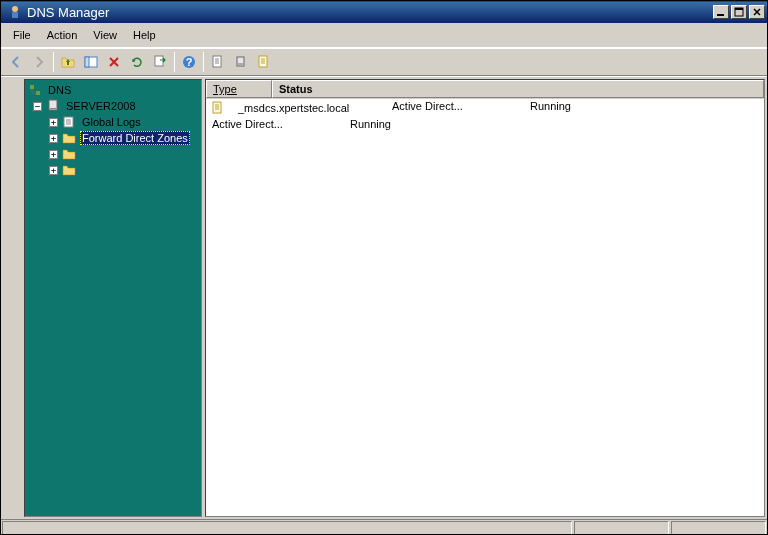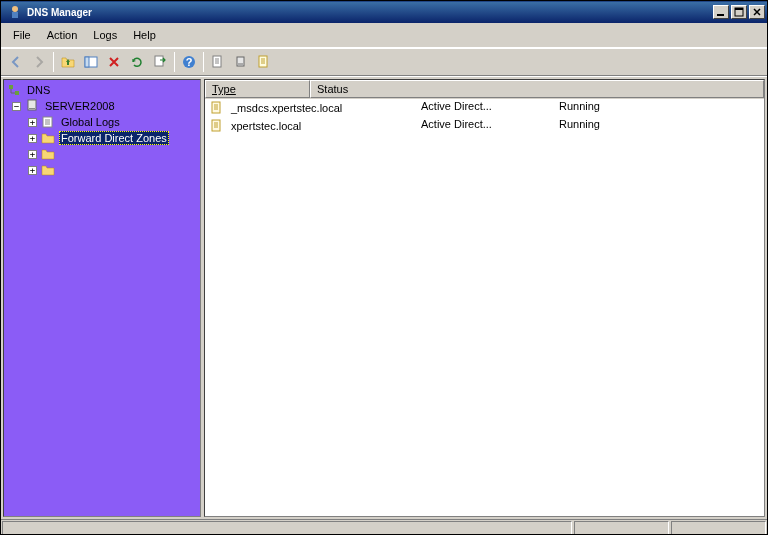--- a/index.html
+++ b/index.html
@@ -1,48 +1,48 @@
 <!DOCTYPE html>
 <html><head>
 <meta charset="utf-8">
 <style>
 * { box-sizing: border-box; margin: 0; padding: 0; font-family: Tahoma, sans-serif; font-size: 11px; }
 body { background: #d4d0c8; width: 768px; height: 535px; overflow: hidden; border: 1px solid #000; }
 
 .titlebar { background: linear-gradient(to bottom, #0a246a, #3a6ea5 5%, #0a246a); height: 22px; display: flex; align-items: center; padding: 0 2px; color: #fff; }
 .titlebar-icon { width: 16px; height: 16px; margin: 0 4px; display: flex; align-items: center; justify-content: center; }
-.titlebar-text { font-weight: bold; flex: 1; font-size: 10px; }
+.titlebar-text { font-weight: normal; flex: 1; font-size: 13px; }
 .win-controls { display: flex; gap: 2px; }
 .win-btn { width: 16px; height: 14px; background: #d4d0c8; border: 1px solid #fff; border-right-color: #404040; border-bottom-color: #404040; display: flex; align-items: center; justify-content: center; cursor: pointer; }
 .win-btn svg { width: 10px; height: 10px; }
 
 .menubar { background: #d4d0c8; height: 20px; display: flex; align-items: center; padding: 12px 4px; border-bottom: 1px solid #fff; }
 .menu-item { padding: 2px 8px; cursor: pointer; }
 
 .toolbar { background: #d4d0c8; height: 28px; display: flex; align-items: center; padding: 2px 4px; border-top: 1px solid #fff; border-bottom: 1px solid #808080; gap: 1px; }
 .tb-btn { width: 22px; height: 22px; display: flex; align-items: center; justify-content: center; border: 1px solid transparent; cursor: pointer; }
 .tb-sep { width: 1px; height: 20px; background: #808080; border-right: 1px solid #fff; margin: 0 2px; }
 .tb-btn.disabled { opacity: 0.5; cursor: default; }
 
 .main { display: flex; height: 443px; border-top: 1px solid #fff; padding: 2px; gap: 3px; }
-.tree-pane { width: 198px; background: #8b5cf6; border: 1px solid #808080; border-top-color: #404040; border-left-color: #404040; overflow: auto; padding: 2px; }
+.tree-pane { width: 178px; background: #0f766e; border: 1px solid #808080; border-top-color: #404040; border-left-color: #404040; overflow: auto; padding: 2px; margin-left: 21px; }
 .list-pane { flex: 1; background: #fff; border: 1px solid #808080; border-top-color: #404040; border-left-color: #404040; overflow: auto; }
 
 .tree-row { display: flex; align-items: center; height: 16px; white-space: nowrap; cursor: pointer; }
 .tree-exp { width: 9px; height: 9px; border: 1px solid #808080; display: flex; align-items: center; justify-content: center; margin-right: 3px; font-size: 9px; line-height: 1; background: #fff; cursor: pointer; font-family: monospace; }
 .tree-icon { width: 16px; height: 16px; margin-right: 3px; display: flex; align-items: center; justify-content: center; }
 .tree-label { padding: 1px 2px; }
 .tree-label.selected { background: #0a246a; color: #fff; border: 1px dotted #ffff00; padding: 0 1px; }
 
 .list-header { display: flex; border-bottom: 1px solid #d4d0c8; }
 .list-hcell { background: #d4d0c8; border: 1px solid #fff; border-right-color: #808080; border-bottom-color: #808080; padding: 2px 6px; text-align: left; cursor: pointer; }
-.hc-name { width: 180px; } .hc-type { width: 105px; text-decoration: underline; } .hc-status { flex: 1; }
+.hc-name { width: 180px; } .hc-type { width: 66px; text-decoration: underline; } .hc-status { flex: 1; font-weight: bold; }
 .list-row { display: flex; padding: 1px 0; cursor: pointer; }
-.lc-name { width: 180px; display: flex; align-items: center; padding-left: 4px; gap: 3px; }
-.lc-type { width: 90px; padding-left: 6px; margin-left: 30px; } .lc-status { flex: 1; padding-left: 6px; margin-left: 48px; }
+.lc-name { width: 180px; display: flex; align-items: center; padding-left: 4px; gap: 9px; }
+.lc-type { width: 90px; padding-left: 6px; } .lc-status { flex: 1; padding-left: 6px; margin-left: 48px; }
 
 .statusbar { height: 20px; background: #d4d0c8; border-top: 1px solid #808080; display: flex; padding: 1px; gap: 2px; }
 .status-pane { border: 1px solid #808080; border-right-color: #fff; border-bottom-color: #fff; height: 17px; }
 .sp1 { flex: 1; } .sp2 { width: 95px; } .sp3 { width: 95px; }
 
 .folder-icon { fill: #f8d775; stroke: #b8860b; stroke-width: 0.5; }
 .server-box { fill: #e6e6e6; stroke: #666; }
 .dns-node { fill: #6a9e3e; }
 .zone-icon { fill: #fff9e0; stroke: #c0a030; }
 </style>
@@ -73,21 +73,21 @@
         <svg viewBox="0 0 10 10">
           <path d="M2 2 L8 8 M8 2 L2 8" stroke="#000" stroke-width="1.5"></path>
         </svg>
       </div>
   </div>
 </div>
 
 <div class="menubar">
   <div class="menu-item">File</div>
   <div class="menu-item">Action</div>
-  <div class="menu-item">Logs</div>
+  <div class="menu-item">View</div>
   <div class="menu-item">Help</div>
 </div>
 
 <div class="toolbar">
   <div class="tb-btn disabled">
       <svg width="16" height="16" viewBox="0 0 16 16">
         <path d="M10 3 L5 8 L10 13" fill="none" stroke="#2060c0" stroke-width="2"></path>
       </svg>
     </div>
   <div class="tb-btn disabled">
@@ -232,31 +232,20 @@
               <line x1="5" y1="7" x2="9" y2="7" stroke="#c0a030"></line>
               <line x1="5" y1="9" x2="9" y2="9" stroke="#c0a030"></line>
             </svg>
           </span>
         <span>_msdcs.xpertstec.local</span>
       </div>
       <div class="lc-type">Active Direct...</div>
       <div class="lc-status">Running</div>
     </div>
     <div class="list-row">
-      <div class="lc-name">
-        <span class="tree-icon">
-            <svg viewBox="0 0 16 16">
-              <rect x="3" y="2" width="8" height="11" class="zone-icon"></rect>
-              <line x1="5" y1="5" x2="9" y2="5" stroke="#c0a030"></line>
-              <line x1="5" y1="7" x2="9" y2="7" stroke="#c0a030"></line>
-              <line x1="5" y1="9" x2="9" y2="9" stroke="#c0a030"></line>
-            </svg>
-          </span>
-        <span>xpertstec.local</span>
-      </div>
       <div class="lc-type">Active Direct...</div>
       <div class="lc-status">Running</div>
     </div>
   </div>
 </div>
 
 <div class="statusbar">
   <div class="status-pane sp1"></div>
   <div class="status-pane sp2"></div>
   <div class="status-pane sp3"></div>

